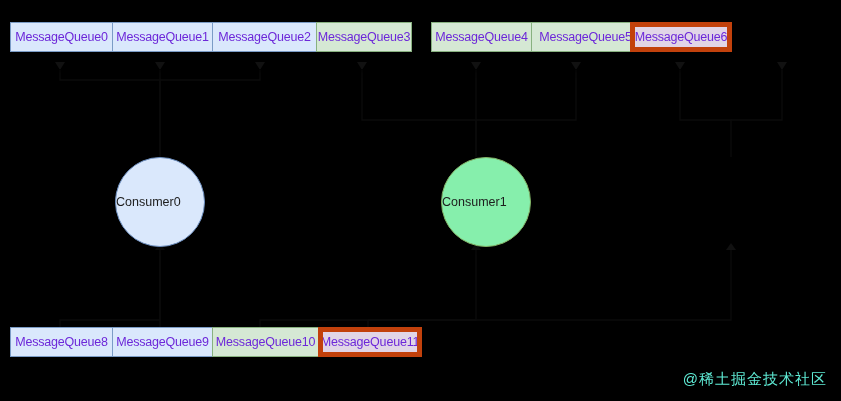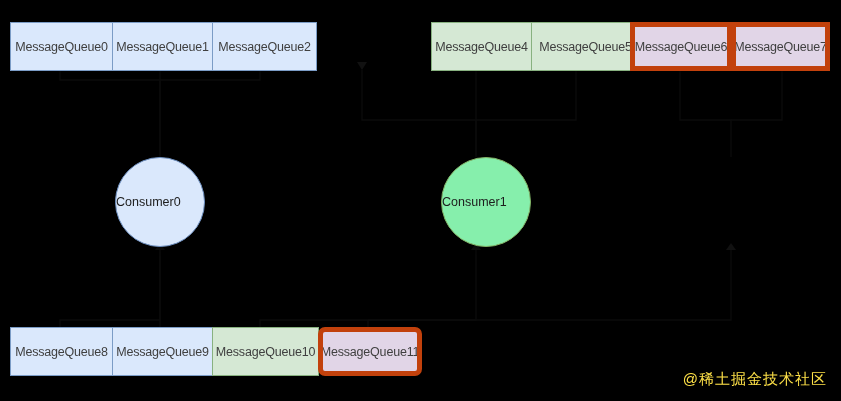--- a/index.html
+++ b/index.html
@@ -23,24 +23,24 @@
     position: absolute;
     display: flex;
     height: 47px;
     box-shadow: 3px 3px 4px rgba(0,0,0,0.55);
   }
   .queue-box {
     display: flex;
     align-items: center;
     justify-content: center;
     box-sizing: border-box;
-    height: 49px;
+    height: 30px;
     font-size: 12.5px;
     letter-spacing: -0.2px;
-    color: #404040;
+    color: #6d28d9;
     white-space: nowrap;
     overflow: hidden;
     text-align: center;
   }
   .fill-blue   { background: #dae8fc; border: 1px solid #7b9cc6; }
   .fill-green  { background: #d5e8d4; border: 1px solid #88b180; }
   .fill-purple { background: #e1d5e7; border: 5px solid #c2410c; }
   .queue-box + .queue-box { margin-left: -1px; }
 
   
@@ -69,21 +69,21 @@
     height: 401px;
     pointer-events: none;
   }
 
   
   #watermark {
     position: absolute;
     right: 14px;
     bottom: 12px;
     font-size: 15px;
-    color: #fde047;
+    color: #5eead4;
     letter-spacing: 1px;
     user-select: none;
     white-space: nowrap;
   }
 </style>
 </head>
 <body>
 
 <div id="canvas">
 
@@ -118,34 +118,34 @@
       <path d="M 155 250 L 165 250 L 160 243 Z"></path>
       <path d="M 471 250 L 481 250 L 476 243 Z"></path>
       <path d="M 726 250 L 736 250 L 731 243 Z"></path>
     </g>
   </svg>
 
   <div class="queue-group" style="left:10px; top:22px;">
     <div class="queue-box fill-blue" style="width:103px;">MessageQueue0</div>
     <div class="queue-box fill-blue" style="width:101px;">MessageQueue1</div>
     <div class="queue-box fill-blue" style="width:105px;">MessageQueue2</div>
+    <div class="queue-box fill-green" style="width:96px;">MessageQueue3</div>
   </div>
 
   <div class="queue-group" style="left:431px; top:22px;">
     <div class="queue-box fill-green" style="width:101px;">MessageQueue4</div>
     <div class="queue-box fill-green" style="width:100px;padding-left:9px;">MessageQueue5</div>
     <div class="queue-box fill-purple" style="width:102px;">MessageQueue6</div>
-    <div class="queue-box fill-purple" style="width:99px;">MessageQueue7</div>
   </div>
 
   <div class="queue-group" style="left:10px; top:327px;">
     <div class="queue-box fill-blue" style="width:103px;">MessageQueue8</div>
     <div class="queue-box fill-blue" style="width:101px;">MessageQueue9</div>
     <div class="queue-box fill-green" style="width:107px;">MessageQueue10</div>
-    <div class="queue-box fill-purple" style="width:104px;border-radius:7px;">MessageQueue11</div>
+    <div class="queue-box fill-purple" style="width:104px;">MessageQueue11</div>
   </div>
 
   <div class="consumer c-blue" style="left:115px; top:157px;">
     <span>Consumer0</span>
   </div>
 
   <div class="consumer c-green" style="left:441px; top:157px;">
     <span>Consumer1</span>
   </div>
 

